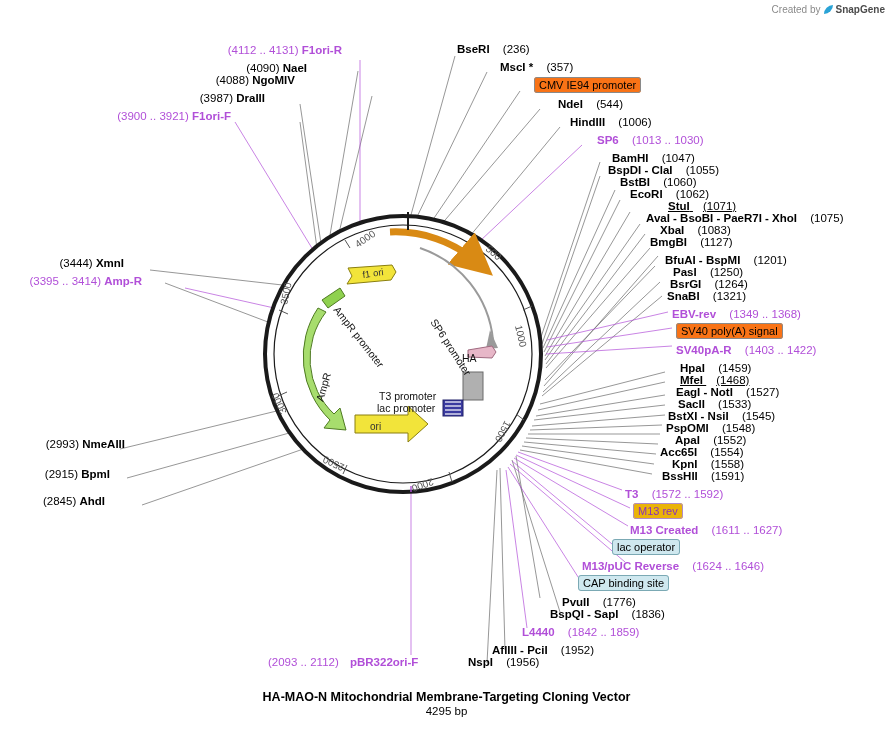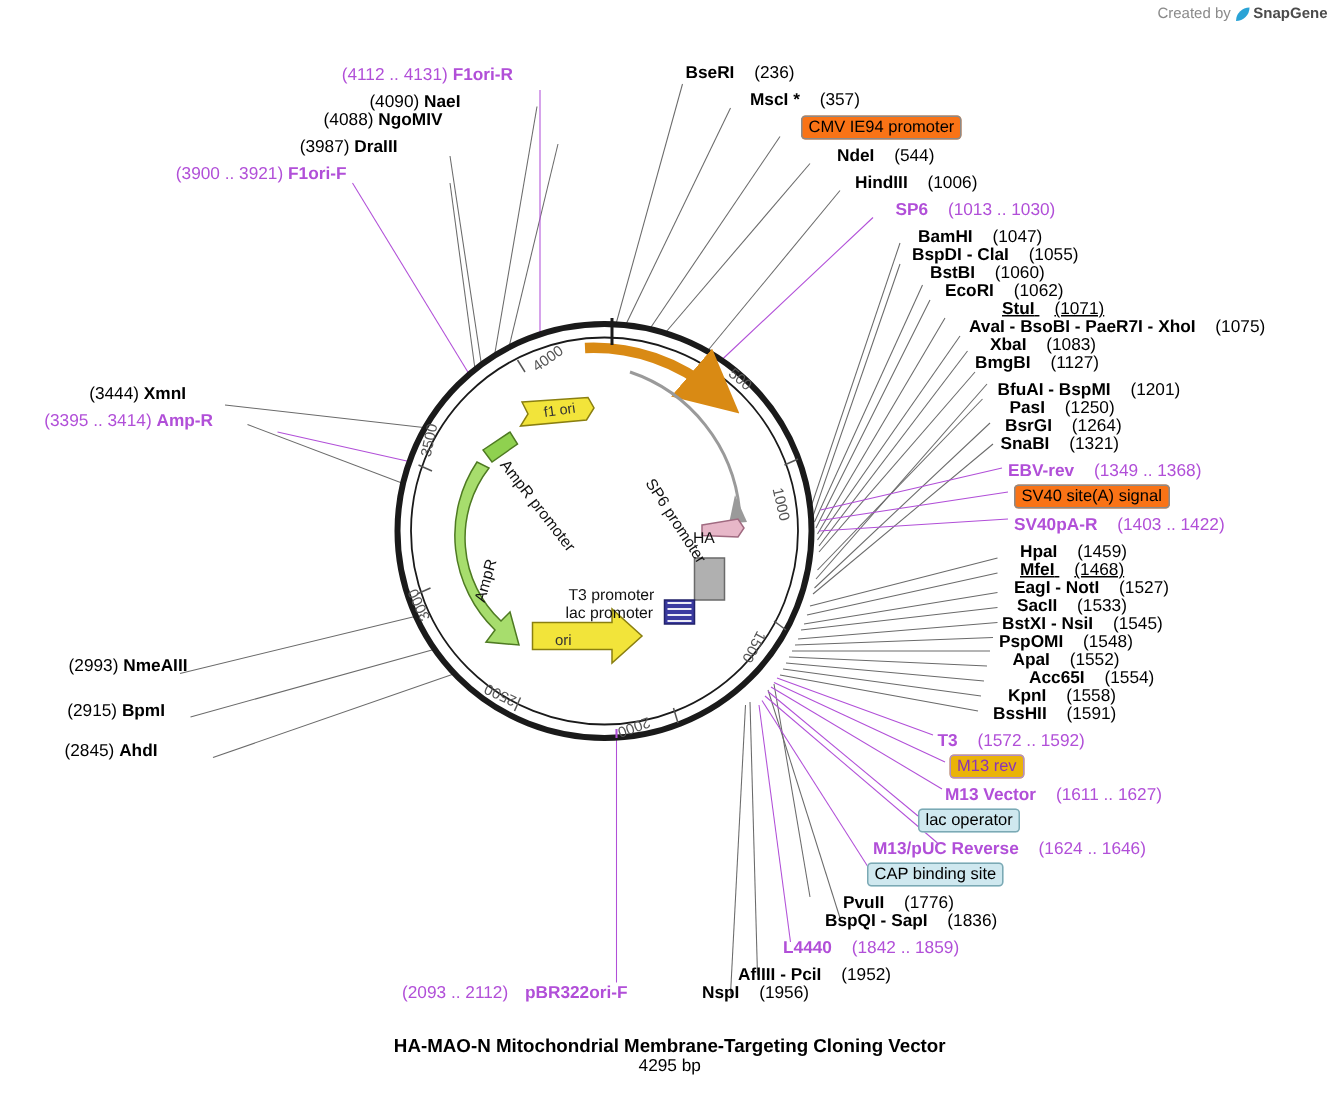--- a/index.html
+++ b/index.html
@@ -304,21 +304,21 @@
 </div>
 <div class="lbl" style="left:667px;top:290px;">
   <span class="bold">SnaBI</span>
   <span class="pos" style="margin-left:10px">(1321)</span>
 </div>
 <div class="lbl purple" style="left:672px;top:308px;">
   <span class="bold">EBV-rev</span>
   <span class="pos" style="margin-left:10px">(1349 .. 1368)</span>
 </div>
 <div class="lbl" style="left:676px;top:325px;">
-  <span class="boxed">SV40 site(A) signal</span>
+  <span class="boxed">SV40 poly(A) signal</span>
 </div>
 <div class="lbl purple" style="left:676px;top:344px;">
   <span class="bold">SV40pA-R</span>
   <span class="pos" style="margin-left:10px">(1403 .. 1422)</span>
 </div>
 <div class="lbl" style="left:680px;top:362px;">
   <span class="bold">HpaI</span>
   <span class="pos" style="margin-left:10px">(1459)</span>
 </div>
 <div class="lbl" style="left:680px;top:374px;text-decoration:underline;">
@@ -338,41 +338,41 @@
   <span class="pos" style="margin-left:10px">(1545)</span>
 </div>
 <div class="lbl" style="left:666px;top:422px;">
   <span class="bold">PspOMI</span>
   <span class="pos" style="margin-left:10px">(1548)</span>
 </div>
 <div class="lbl" style="left:675px;top:434px;">
   <span class="bold">ApaI</span>
   <span class="pos" style="margin-left:10px">(1552)</span>
 </div>
-<div class="lbl" style="left:686px;top:446px;">
+<div class="lbl" style="left:660px;top:446px;">
   <span class="bold">Acc65I</span>
   <span class="pos" style="margin-left:10px">(1554)</span>
 </div>
 <div class="lbl" style="left:672px;top:458px;">
   <span class="bold">KpnI</span>
   <span class="pos" style="margin-left:10px">(1558)</span>
 </div>
 <div class="lbl" style="left:662px;top:470px;">
   <span class="bold">BssHII</span>
   <span class="pos" style="margin-left:10px">(1591)</span>
 </div>
 <div class="lbl purple" style="left:625px;top:488px;text-align:center;">
   <span class="bold">T3</span>
   <span class="pos" style="margin-left:10px">(1572 .. 1592)</span>
 </div>
 <div class="lbl" style="left:633px;top:505px;">
   <span class="boxed violet">M13 rev</span>
 </div>
 <div class="lbl purple" style="left:630px;top:524px;">
-  <span class="bold">M13 Vector</span>
+  <span class="bold">M13 Created</span>
   <span class="pos" style="margin-left:10px">(1611 .. 1627)</span>
 </div>
 <div class="lbl" style="left:612px;top:541px;">
   <span class="boxed blue">lac operator</span>
 </div>
 <div class="lbl purple" style="left:582px;top:560px;">
   <span class="bold">M13/pUC Reverse</span>
   <span class="pos" style="margin-left:10px">(1624 .. 1646)</span>
 </div>
 <div class="lbl" style="left:578px;top:577px;">

